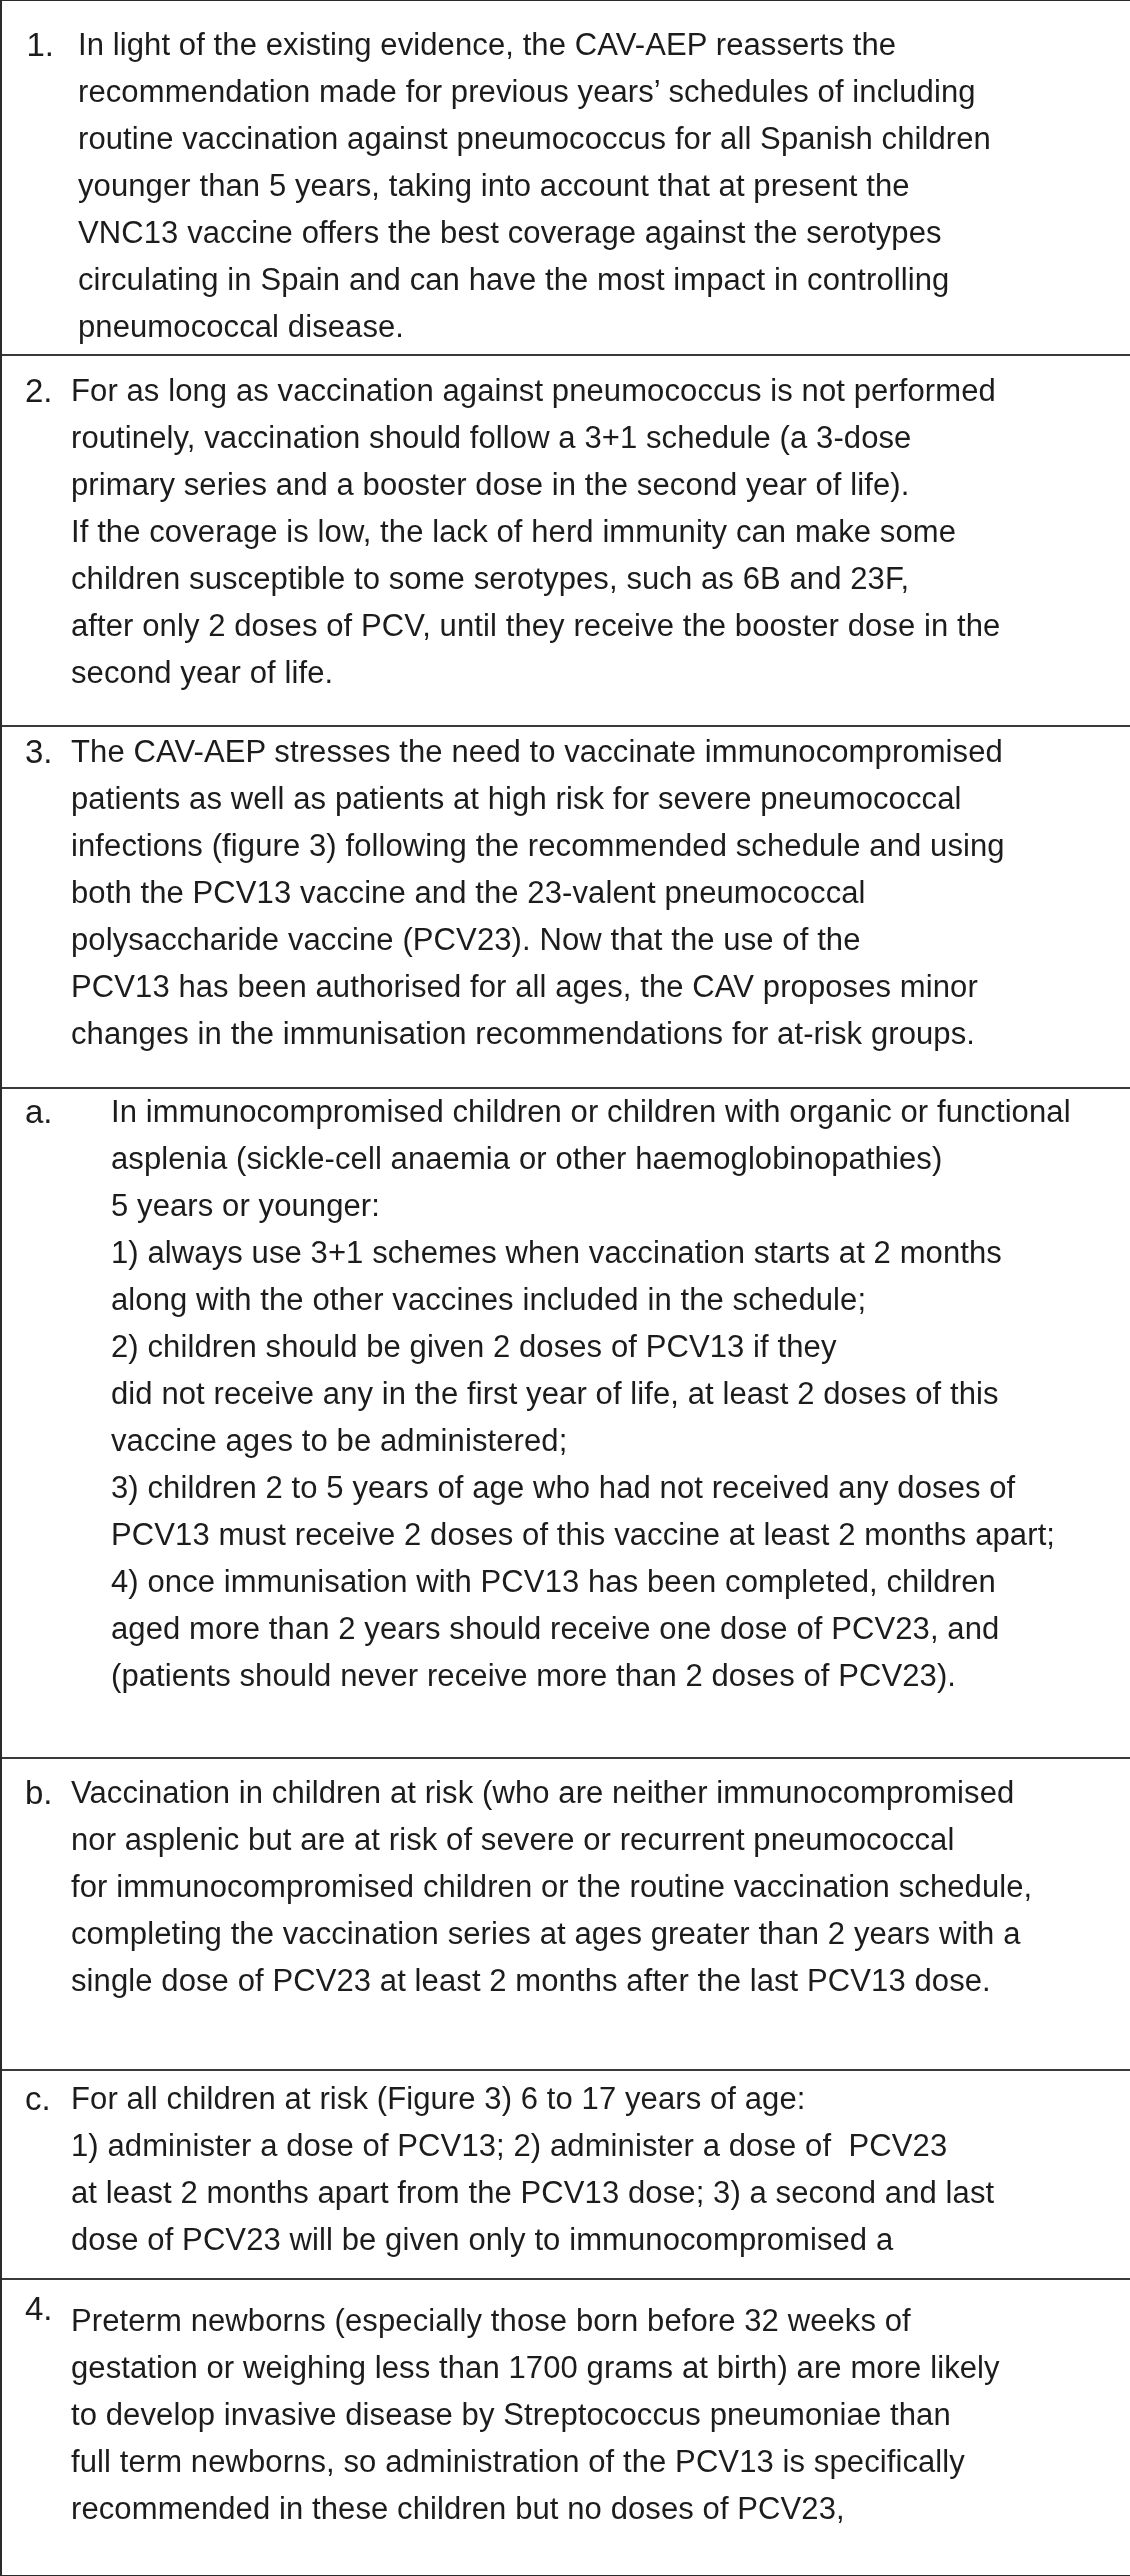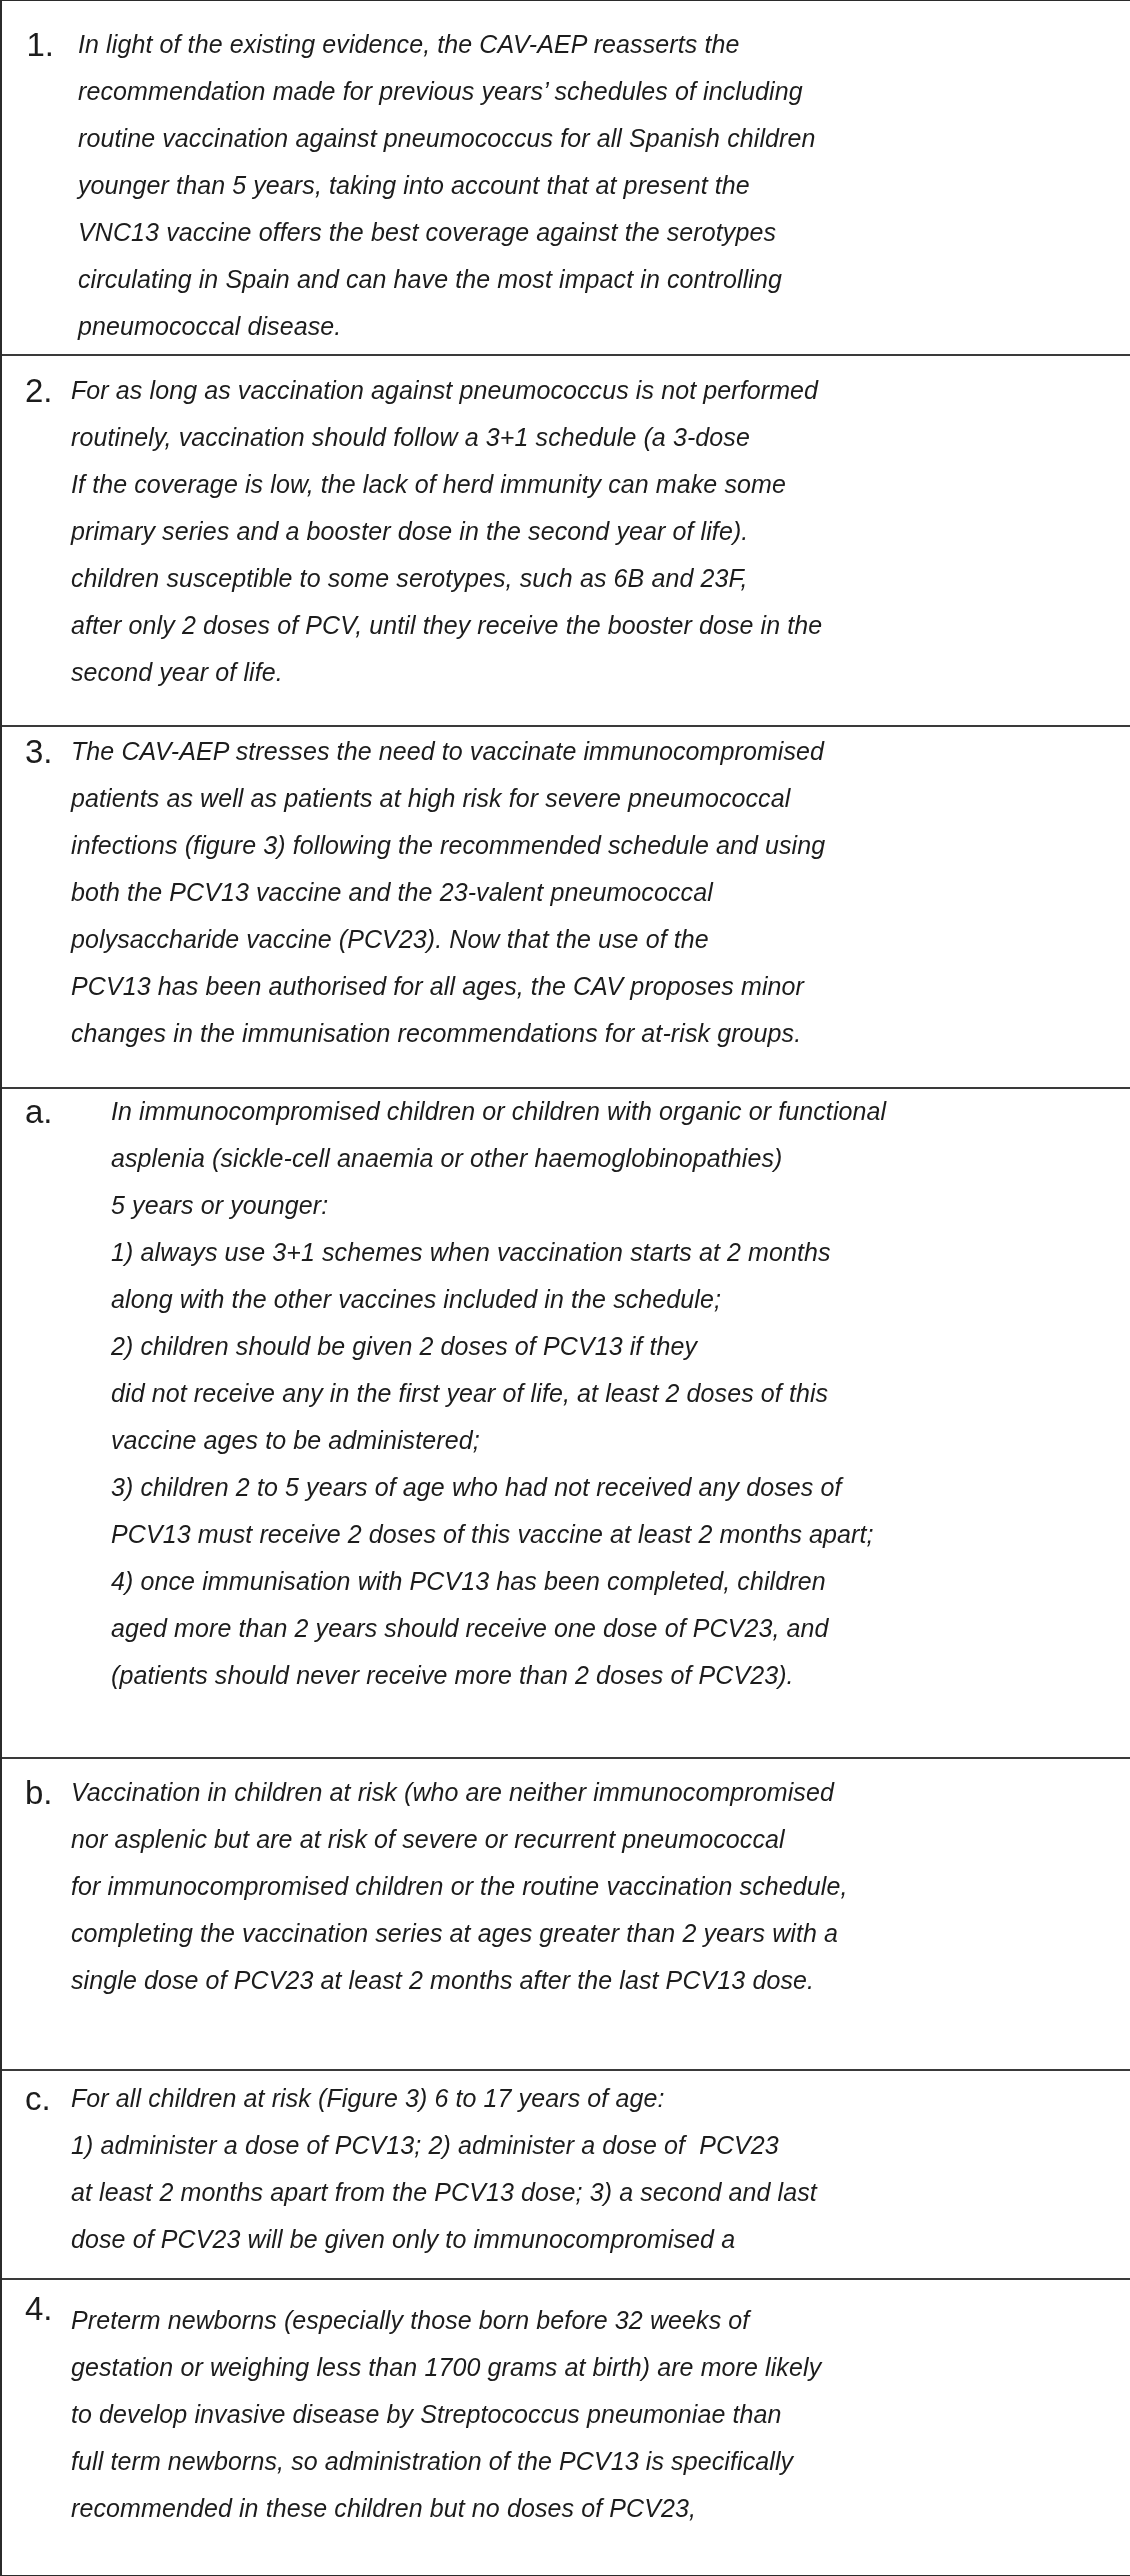--- a/index.html
+++ b/index.html
@@ -26,24 +26,23 @@
     position: absolute;
     left: 23px;
     font-size: 33px;
     line-height: 47px;
     white-space: pre;
   }
   .lines {
     position: absolute;
     left: 69px;
     right: 0;
-    font-size: 25px;
+    font-size: 31px;
     line-height: 47px;
     letter-spacing: 0.1px;
-    font-style: italic;
   }
   .line { display: block; white-space: pre; height: 47px; }
   #row-1 .lines { left: 76px; }
   #row-1 .marker { left: 24.4px; }
 </style>
 </head>
 <body>
 
 <div class="table">
 
@@ -58,22 +57,22 @@
       <span class="line">circulating in Spain and can have the most impact in controlling</span>
       <span class="line">pneumococcal disease.</span>
     </div>
   </div>
 
   <div class="row" id="row-2" style="height:371px;">
     <span class="marker" style="top:11px;">2.</span>
     <div class="lines" style="top:11px;">
       <span class="line">For as long as vaccination against pneumococcus is not performed</span>
       <span class="line">routinely, vaccination should follow a 3+1 schedule (a 3-dose</span>
+      <span class="line">primary series and a booster dose in the second year of life).</span>
       <span class="line">If the coverage is low, the lack of herd immunity can make some</span>
-      <span class="line">primary series and a booster dose in the second year of life).</span>
       <span class="line">children susceptible to some serotypes, such as 6B and 23F,</span>
       <span class="line">after only 2 doses of PCV, until they receive the booster dose in the</span>
       <span class="line">second year of life.</span>
     </div>
   </div>
 
   <div class="row" id="row-3" style="height:362px;">
     <span class="marker" style="top:1.4px;">3.</span>
     <div class="lines" style="top:1.4px;">
       <span class="line">The CAV-AEP stresses the need to vaccinate immunocompromised</span>

